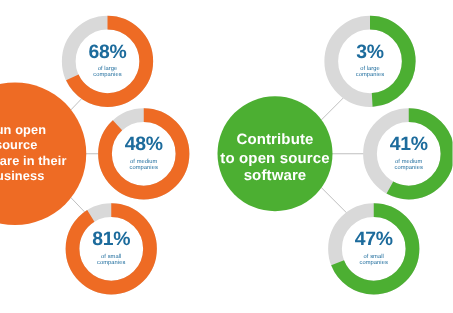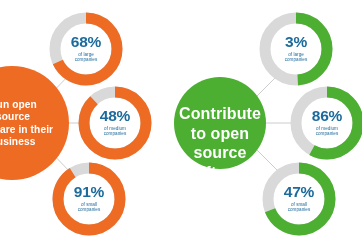--- a/index.html
+++ b/index.html
@@ -34,21 +34,21 @@
     font-weight: 600;
     line-height: 1.22;
     letter-spacing: 0.1px;
     white-space: pre-line;
     pointer-events: none;
   }
   .hub-label.orange {
     font-size: 10.2px;
   }
   .hub-label.green {
-    font-size: 16px;
+    font-size: 12px;
   }
   .donut-text {
     position: absolute;
     text-align: center;
     pointer-events: none;
   }
   .donut-pct {
     color: #1C6B9C;
     font-weight: 700;
     font-size: 15.5px;
@@ -129,33 +129,33 @@
 companies</div>
   </div>
 
   <div class="donut-text" style="left:85px; top:108px; width:60px;">
     <div class="donut-pct">48%</div>
     <div class="donut-cap">of medium
 companies</div>
   </div>
 
   <div class="donut-text" style="left:59px; top:184px; width:60px;">
-    <div class="donut-pct">91%</div>
+    <div class="donut-pct">81%</div>
     <div class="donut-cap">of small
 companies</div>
   </div>
 
   <div class="donut-text" style="left:266px; top:34px; width:60px;">
     <div class="donut-pct">3%</div>
     <div class="donut-cap">of large
 companies</div>
   </div>
 
   <div class="donut-text" style="left:297px; top:108px; width:60px;">
-    <div class="donut-pct">86%</div>
+    <div class="donut-pct">41%</div>
     <div class="donut-cap">of medium
 companies</div>
   </div>
 
   <div class="donut-text" style="left:269px; top:184px; width:60px;">
     <div class="donut-pct">47%</div>
     <div class="donut-cap">of small
 companies</div>
   </div>
 

